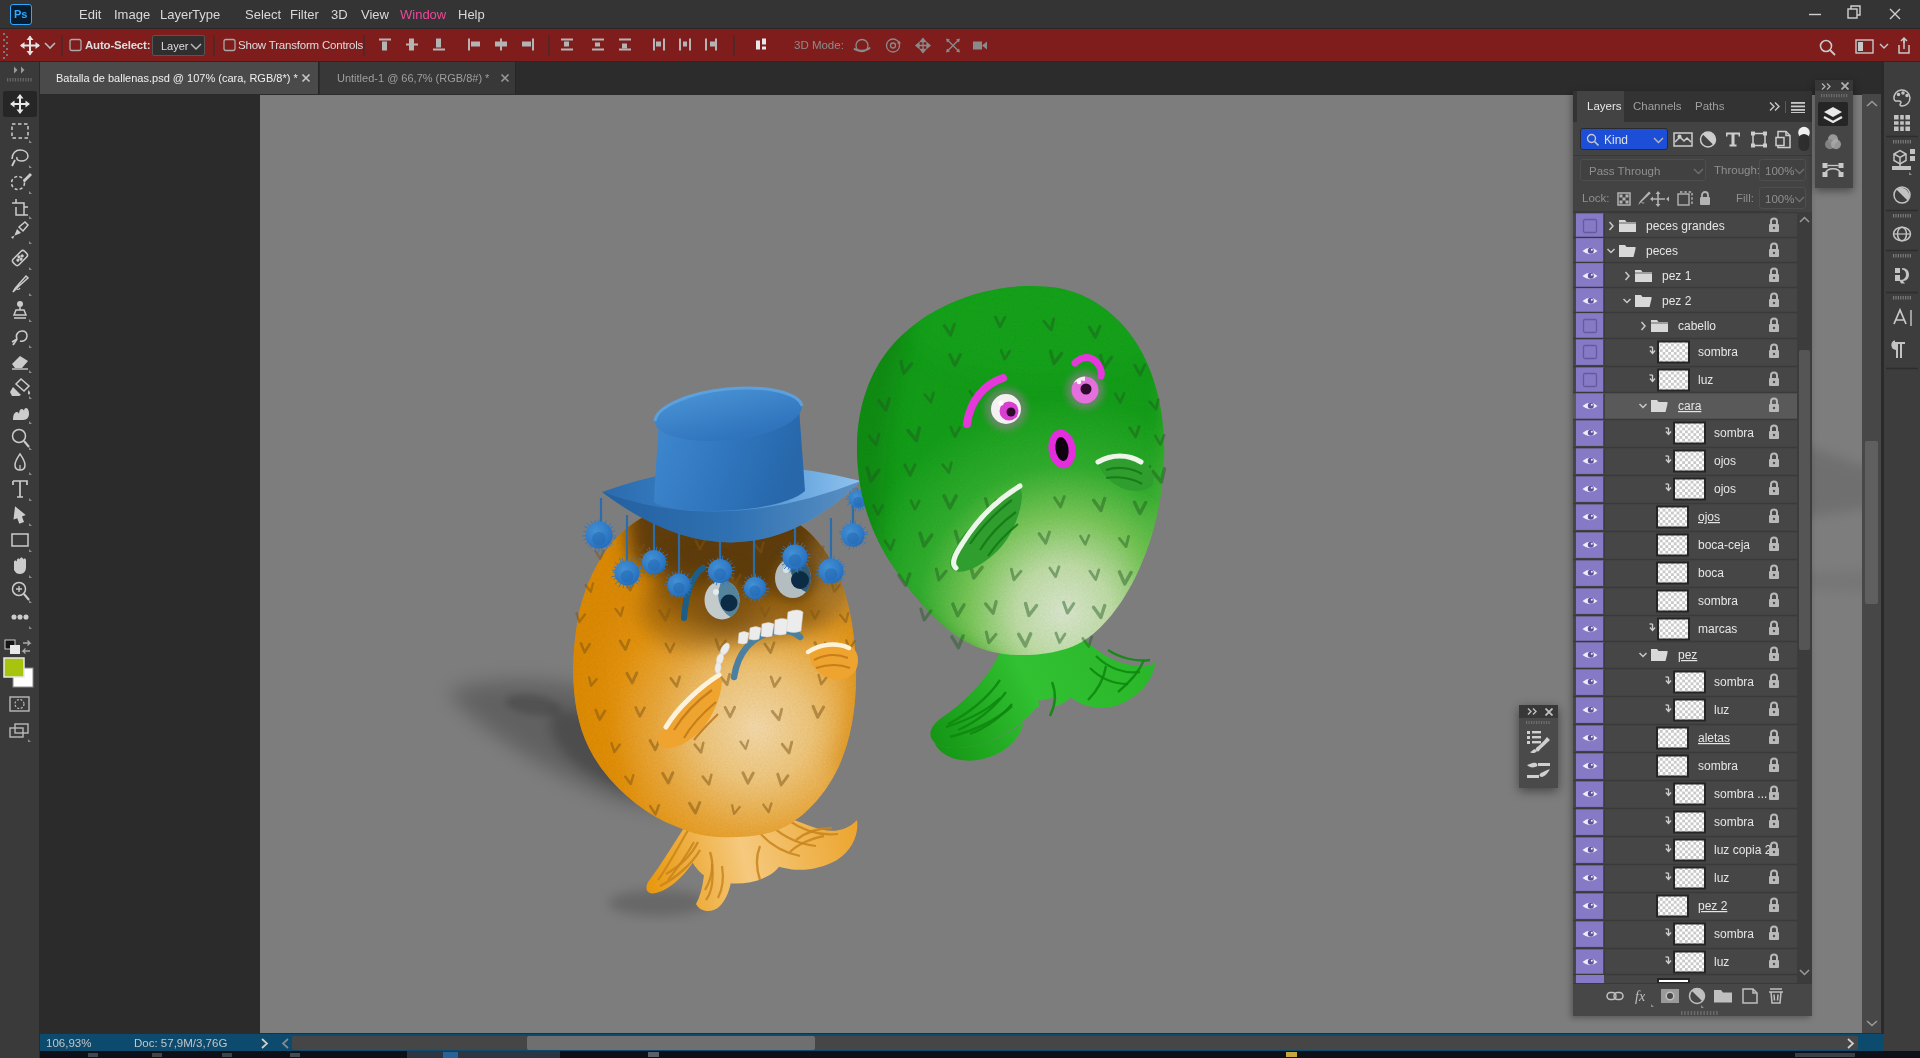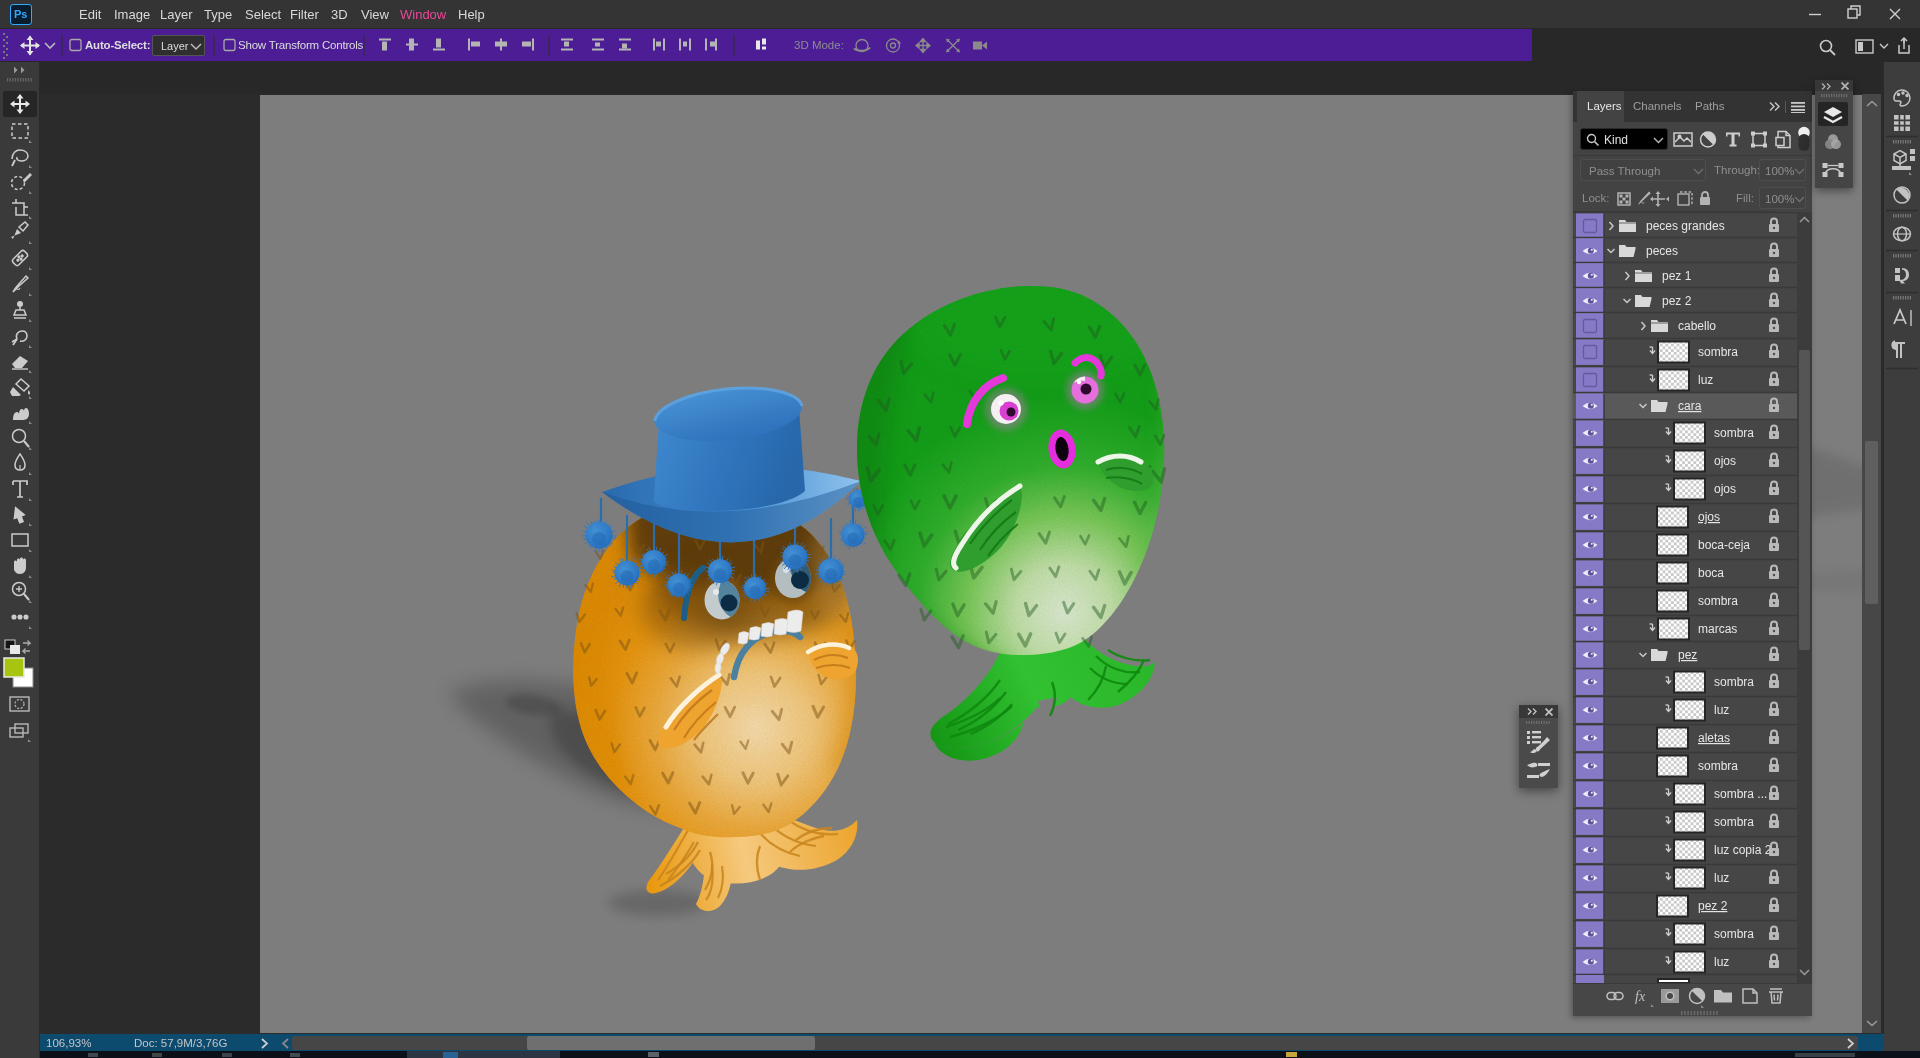--- a/index.html
+++ b/index.html
@@ -11,38 +11,38 @@
 <div id="app">
 
 <div class="abs" style="left:0;top:0;width:1920px;height:29px;background:#343434;border-bottom:1px solid #282828;">
  <div class="abs" style="left:10px;top:4px;width:22px;height:21px;background:#0a1d2e;border:1.5px solid #31a8ff;border-radius:3px;text-align:right;">
    <div class="abs txt" style="left:3px;top:3px;font-size:11px;font-weight:bold;color:#31a8ff;">Ps</div>
  </div>
  <span class="abs txt" style="left:47px;top:7px;font-size:13px;color:#d9d9d9;margin-top:39px;">File</span>
       <span class="abs txt" style="left:79px;top:7px;font-size:13px;color:#d9d9d9;">Edit</span>
       <span class="abs txt" style="left:114px;top:7px;font-size:13px;color:#d9d9d9;">Image</span>
       <span class="abs txt" style="left:160px;top:7px;font-size:13px;color:#d9d9d9;">Layer</span>
-      <span class="abs txt" style="left:204px;top:7px;font-size:13px;color:#d9d9d9;">Type</span>
+      <span class="abs txt" style="left:192px;top:7px;font-size:13px;color:#d9d9d9;">Type</span>
       <span class="abs txt" style="left:245px;top:7px;font-size:13px;color:#d9d9d9;">Select</span>
       <span class="abs txt" style="left:290px;top:7px;font-size:13px;color:#d9d9d9;">Filter</span>
       <span class="abs txt" style="left:331px;top:7px;font-size:13px;color:#d9d9d9;">3D</span>
       <span class="abs txt" style="left:361px;top:7px;font-size:13px;color:#d9d9d9;">View</span>
       <span class="abs txt" style="left:400px;top:7px;font-size:13px;color:#ec4899;">Window</span>
       <span class="abs txt" style="left:458px;top:7px;font-size:13px;color:#d9d9d9;">Help</span>
  <svg class="abs" style="left:1795px;top:0;" width="125" height="28" viewBox="0 0 125 28">
    <g stroke="#d0d0d0" stroke-width="1.4" fill="none">
     <path d="M14 14.5h12"></path>
     <rect x="53" y="9" width="9" height="9"></rect>
           <path d="M56 9v-3h9v9h-3"></path>
     <path d="M95 9l10 10M105 9l-10 10"></path>
    </g>
  </svg>
 </div>
 
-<div class="abs" style="left:0;top:29px;width:1532px;height:33px;background:#4c1d95;border-bottom:1px solid #282828;">
+<div class="abs" style="left:0;top:29px;width:1920px;height:33px;background:#7f1d1d;border-bottom:1px solid #282828;">
  <svg class="abs" style="left:0;top:0;" width="1000" height="33" viewBox="0 0 1000 33">
   <g fill="#777"> 
           <rect x="3" y="4" width="2" height="2"></rect>
           <rect x="6" y="7" width="2" height="2"></rect>
           <rect x="3" y="10" width="2" height="2"></rect>
           <rect x="6" y="13" width="2" height="2"></rect>
           <rect x="3" y="16" width="2" height="2"></rect>
           <rect x="6" y="19" width="2" height="2"></rect>
           <rect x="3" y="22" width="2" height="2"></rect>
           <rect x="6" y="25" width="2" height="2"></rect>
@@ -161,20 +161,34 @@
    <path d="M64 9l4 4 4-4" stroke="#c9c9c9" stroke-width="1.4" fill="none"></path>
    <g stroke="#c9c9c9" stroke-width="1.5" fill="none">
           <path d="M88 8v-4h0"></path>
           <path d="M85 6l3-3 3 3"></path>
           <path d="M83 10v8h10v-8"></path>
           <path d="M88 3v11"></path>
         </g>
  </svg>
 </div>
 
+<div class="abs" style="left:40px;top:62px;width:1880px;height:32px;background:#2c2c2c;">
+ <div class="abs" style="left:0;top:0;width:279px;height:32px;background:#4a4a4a;border-right:1px solid #262626;">
+   <span class="abs txt" style="left:16px;top:10px;font-size:11px;color:#f0f0f0;">Batalla de ballenas.psd @ 107% (cara, RGB/8*) *</span>
+   <svg class="abs" style="left:261px;top:11px;" width="10" height="10">
+          <path d="M1.5 1.5l7 7M8.5 1.5l-7 7" stroke="#c9c9c9" stroke-width="1.6"></path>
+        </svg>
+ </div>
+ <div class="abs" style="left:280px;top:0;width:196px;height:32px;background:#383838;border-right:1px solid #262626;">
+   <span class="abs txt" style="left:17px;top:10px;font-size:11px;color:#9f9f9f;">Untitled-1 @ 66,7% (RGB/8#) *</span>
+   <svg class="abs" style="left:180px;top:11px;" width="10" height="10">
+          <path d="M1.5 1.5l7 7M8.5 1.5l-7 7" stroke="#999" stroke-width="1.6"></path>
+        </svg>
+ </div>
+</div>
 
 <div class="abs" style="left:40px;top:94px;width:1844px;height:939px;background:#2b2b2b;overflow:hidden;">
  <svg class="abs" style="left:0;top:0;" width="1844" height="939" viewBox="40 94 1844 939">
 
 <defs>
  <radialGradient id="obody" cx="756" cy="728" r="195" gradientUnits="userSpaceOnUse">
    <stop offset="0" stop-color="#f7dcab"></stop>
             <stop offset="0.28" stop-color="#f2c87c"></stop>
    <stop offset="0.52" stop-color="#edaa3c"></stop>
             <stop offset="0.74" stop-color="#e8960f"></stop>
@@ -1079,21 +1093,21 @@
      <g fill="#c9c9c9">
             <rect x="22" y="1" width="14" height="1.8"></rect>
             <rect x="22" y="4.5" width="14" height="1.8"></rect>
             <rect x="22" y="8" width="14" height="1.8"></rect>
             <rect x="22" y="11" width="14" height="1.8"></rect>
           </g>
    </svg>
  </div>
 
  <div class="abs" style="left:0;top:31px;width:239px;height:34px;border-bottom:1px solid #393939;">
-  <div class="abs" style="left:7px;top:6px;width:88px;height:22px;background:#000000;border:1px solid #2a2a2a;border-radius:3px;">
+  <div class="abs" style="left:7px;top:6px;width:88px;height:22px;background:#1d4ed8;border:1px solid #2a2a2a;border-radius:3px;">
     <svg class="abs" style="left:5px;top:4px;" width="14" height="14">
             <circle cx="5.5" cy="5.5" r="4" stroke="#c9c9c9" stroke-width="1.4" fill="none"></circle>
             <path d="M8.5 8.5l4 4" stroke="#c9c9c9" stroke-width="1.6"></path>
           </svg>
     <span class="abs txt" style="left:23px;top:4px;font-size:12px;color:#e0e0e0;">Kind</span>
     <svg class="abs" style="left:72px;top:8px;" width="11" height="8">
             <path d="M1 1l4.5 4.5L10 1" stroke="#b9b9b9" stroke-width="1.4" fill="none"></path>
           </svg>
   </div>
   <svg class="abs" style="left:98px;top:6px;" width="141" height="24" viewBox="0 0 141 24">

